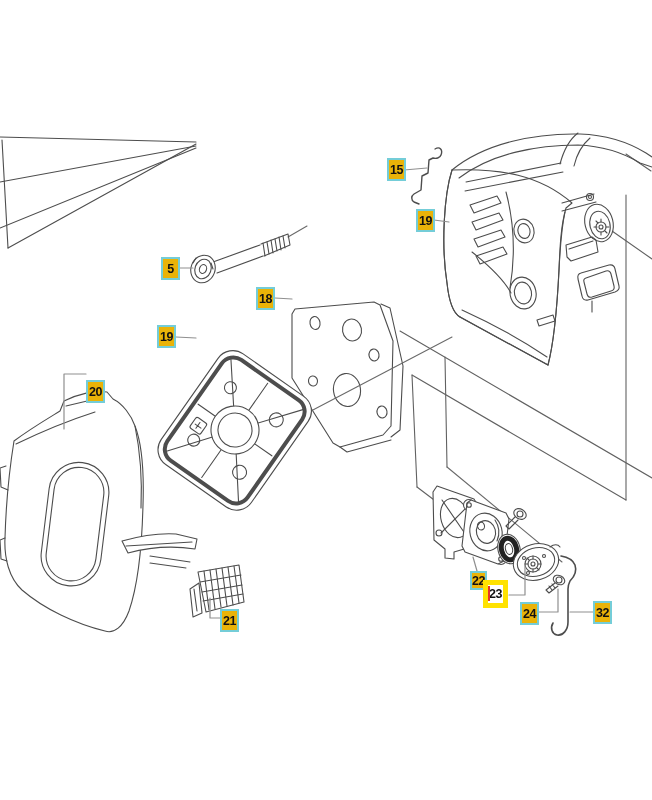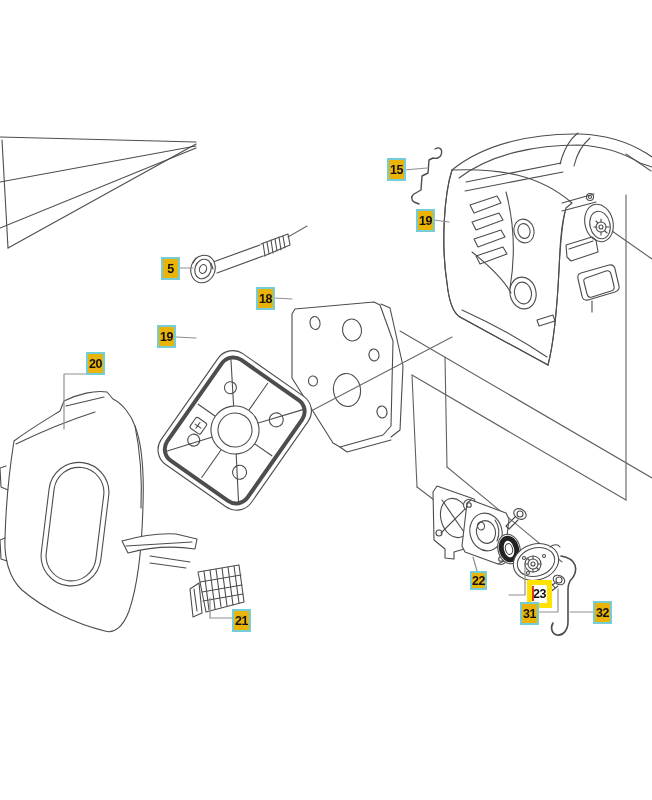--- a/index.html
+++ b/index.html
@@ -11,21 +11,21 @@
          font-family:"Liberation Sans",sans-serif;overflow:hidden;}
   #drawing{position:absolute;left:0;top:0;}
   .callout{position:absolute;display:flex;align-items:center;justify-content:center;
            width:15px;height:19px;border:2px solid var(--teal);background:#eab308;
            font-size:12.5px;font-weight:bold;color:var(--txt);letter-spacing:-0.5px;
            box-sizing:content-box;cursor:pointer;}
   .callout.small{width:13px;height:15px;}
   .callout-highlight{position:absolute;display:flex;align-items:center;justify-content:center;
            width:15px;height:18px;border:5px solid var(--yellow);background:#fff;
            font-size:12.5px;font-weight:bold;color:var(--txt);letter-spacing:-0.5px;
-           box-sizing:content-box;cursor:pointer;margin-left:44px;}
+           box-sizing:content-box;cursor:pointer;}
   .sel-tick{position:absolute;left:0;top:1px;width:2px;height:15px;background:var(--red);}
 </style>
 </head>
 <body>
 
 <div id="stage">
 
 <svg id="drawing" width="652" height="800" viewBox="0 0 652 800" fill="none" stroke="#4d4d4d" stroke-width="1.1" stroke-linecap="round" stroke-linejoin="round">
 
   <g stroke="#616161">
@@ -227,33 +227,33 @@
     </div>
 <div class="callout" style="left:161px;top:257px">
       <span>5</span>
     </div>
 <div class="callout" style="left:256px;top:287px">
       <span>18</span>
     </div>
 <div class="callout" style="left:157px;top:325px">
       <span>19</span>
     </div>
-<div class="callout" style="left:86px;top:352px">
+<div class="callout" style="left:86px;top:380px">
       <span>20</span>
     </div>
-<div class="callout" style="left:232px;top:609px">
+<div class="callout" style="left:220px;top:609px">
       <span>21</span>
     </div>
 <div class="callout small" style="left:470px;top:571px">
       <span>22</span>
     </div>
 <div class="callout-highlight" style="left:483px;top:580px">
   <span class="sel-tick"></span>
   <span>23</span>
 </div>
 <div class="callout" style="left:520px;top:602px">
-      <span>31</span>
+      <span>24</span>
     </div>
 <div class="callout" style="left:593px;top:601px">
       <span>32</span>
     </div>
 
 </div>
 
 </body></html>

